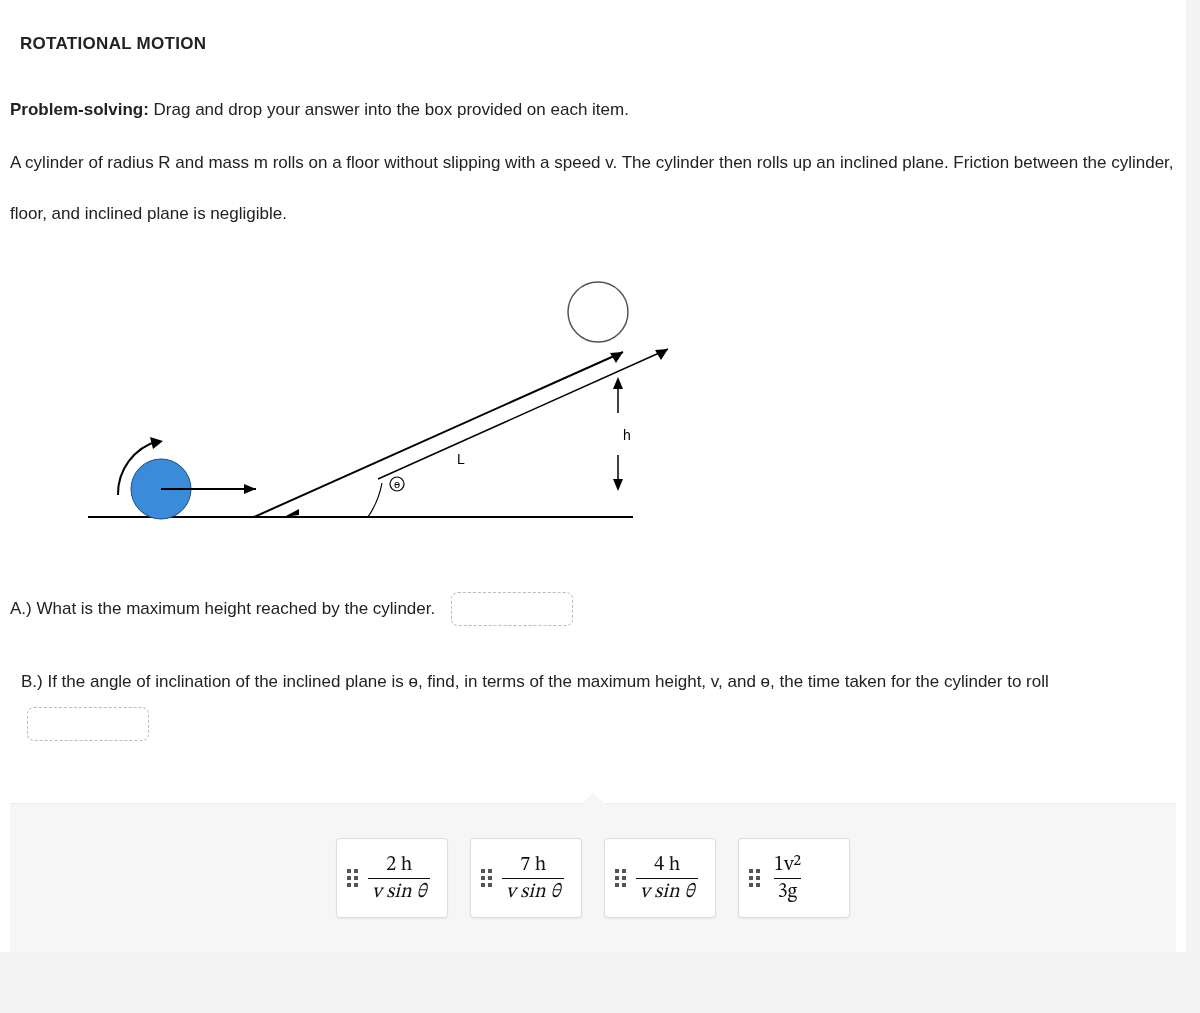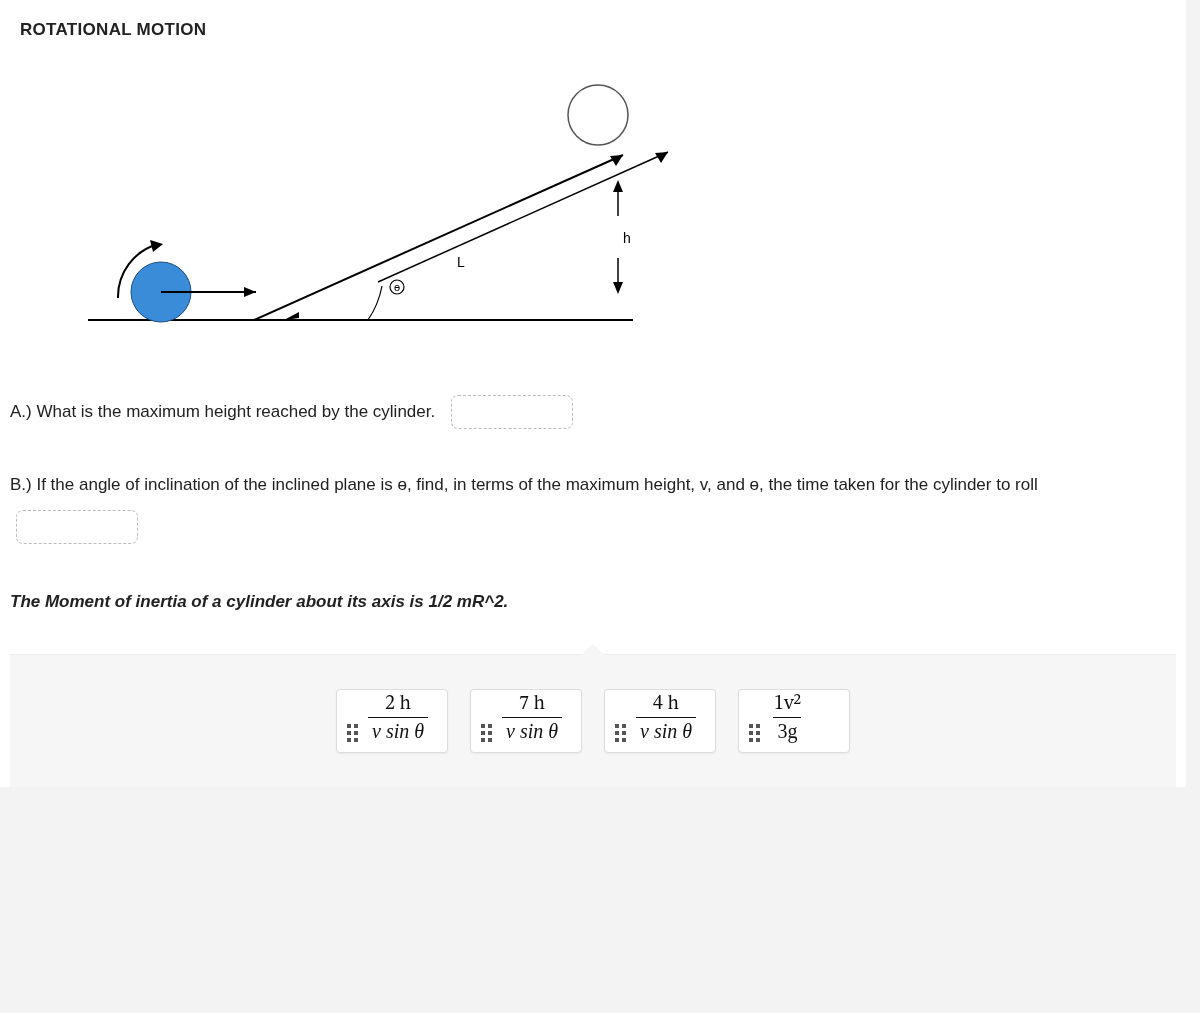--- a/index.html
+++ b/index.html
@@ -7,21 +7,21 @@
     margin: 0;
     padding: 0;
     font-family: -apple-system, BlinkMacSystemFont, "Segoe UI", Helvetica, Arial, sans-serif;
     background: #f3f3f3;
     color: #222;
     width: 1200px;
   }
   .page {
     background: #fff;
     margin: 0;
-    padding: 10px 10px 0 10px;
+    padding: 24px 10px 0 10px;
     width: 1186px;
   }
   .title {
     font-weight: 700;
     font-size: 17px;
     letter-spacing: 0.3px;
     margin: 10px 0 30px 10px;
   }
   .para {
     font-size: 17px;
@@ -34,21 +34,21 @@
     margin: 28px 0 36px 48px;
   }
   .question-row {
     font-size: 17px;
     line-height: 1.6;
     margin: 14px 0 30px 0;
   }
   .question-b-wrap {
     font-size: 17px;
     line-height: 3;
-    margin: 14px 0 14px 0;
+    margin: 14px 0 14px 11px;
   }
   .inline-row {
     display: inline-flex;
     align-items: center;
     gap: 10px;
     flex-wrap: wrap;
   }
   .dropzone {
     display: inline-block;
     vertical-align: middle;
@@ -82,29 +82,29 @@
     top:-11px;
     left:50%;
     transform:translateX(-50%);
     width:0;height:0;
     border-left:12px solid transparent;
     border-right:12px solid transparent;
     border-bottom:11px solid #f6f6f6;
   }
   .tile {
     display: flex;
-    align-items: flex-end;
+    align-items: center;
     background: #fff;
     border: 1px solid #ddd;
     border-radius: 4px;
     box-shadow: 0 1px 2px rgba(0,0,0,0.06);
     padding: 10px 16px 10px 10px;
     cursor: grab;
     min-width: 112px;
-    height: 64px;
+    height: 80px;
   }
   .grip {
     display: grid;
     grid-template-columns: 4px 4px;
     grid-auto-rows: 4px;
     gap: 3px 3px;
     margin-right: 10px;
     flex: 0 0 auto;
   }
   .grip span {
@@ -115,30 +115,34 @@
   .frac {
     display: inline-flex;
     flex-direction: column;
     align-items: center;
     font-family: "Cambria Math", "STIX Two Math", "Latin Modern Math", Georgia, serif;
     font-size: 20px;
     line-height: 1.1;
     color: #111;
   }
   .frac .num { padding: 0 4px 2px 4px; }
-  .frac .den { padding: 2px 4px 0 4px; border-top: 1.4px solid #111; font-family: Liberation Serif, serif; }
+  .frac .den { padding: 2px 4px 0 4px; border-top: 1.4px solid #111; }
 </style>
 </head>
 <body>
 
 <div class="page">
 
   <div class="title">ROTATIONAL MOTION</div>
 
-
+  <p class="para">
+    <span class="bold">Problem-solving:</span><span> Drag and drop your answer into the box provided on each item.</span>
+  </p>
+
+  <p class="para">A cylinder of radius R and mass m rolls on a floor without slipping with a speed v. The cylinder then rolls up an inclined plane. Friction between the cylinder, floor, and inclined plane is negligible.</p>
 
   <div class="diagram-wrap">
     <svg width="620" height="285" viewBox="0 0 620 285">
       <line x1="30" y1="250" x2="575" y2="250" stroke="#000" stroke-width="2"></line>
       <line x1="196" y1="250" x2="565" y2="85" stroke="#000" stroke-width="2"></line>
       <polygon points="565,85 552,86 558,96" fill="#000"></polygon>
       <line x1="610" y1="82" x2="320" y2="212" stroke="#000" stroke-width="1.5"></line>
       <polygon points="610,82 597,83 603,93" fill="#000"></polygon>
       <polygon points="226,250 241,242 241,248" fill="#000"></polygon>
       <circle cx="103" cy="222" r="30" fill="#3a8bd8" stroke="#1a4d82" stroke-width="1"></circle>
@@ -166,21 +170,20 @@
     </span>
   </div>
 
   <div class="question-b-wrap">
     <span>B.) If the angle of inclination of the inclined plane is ɵ, find, in terms of the maximum height, v, and ɵ, the time taken for the cylinder to roll</span><br>
     <span class="inline-row">
       <span class="dropzone small"></span>
     </span>
   </div>
 
-  <div class="hint">The Moment of inertia of a cylinder about its axis is 1/2 mR^2.</div>
 
   <div class="answer-bank">
 
     <div class="tile">
       <div class="grip">
           <span></span>
           <span></span>
           <span></span>
           <span></span>
           <span></span>

